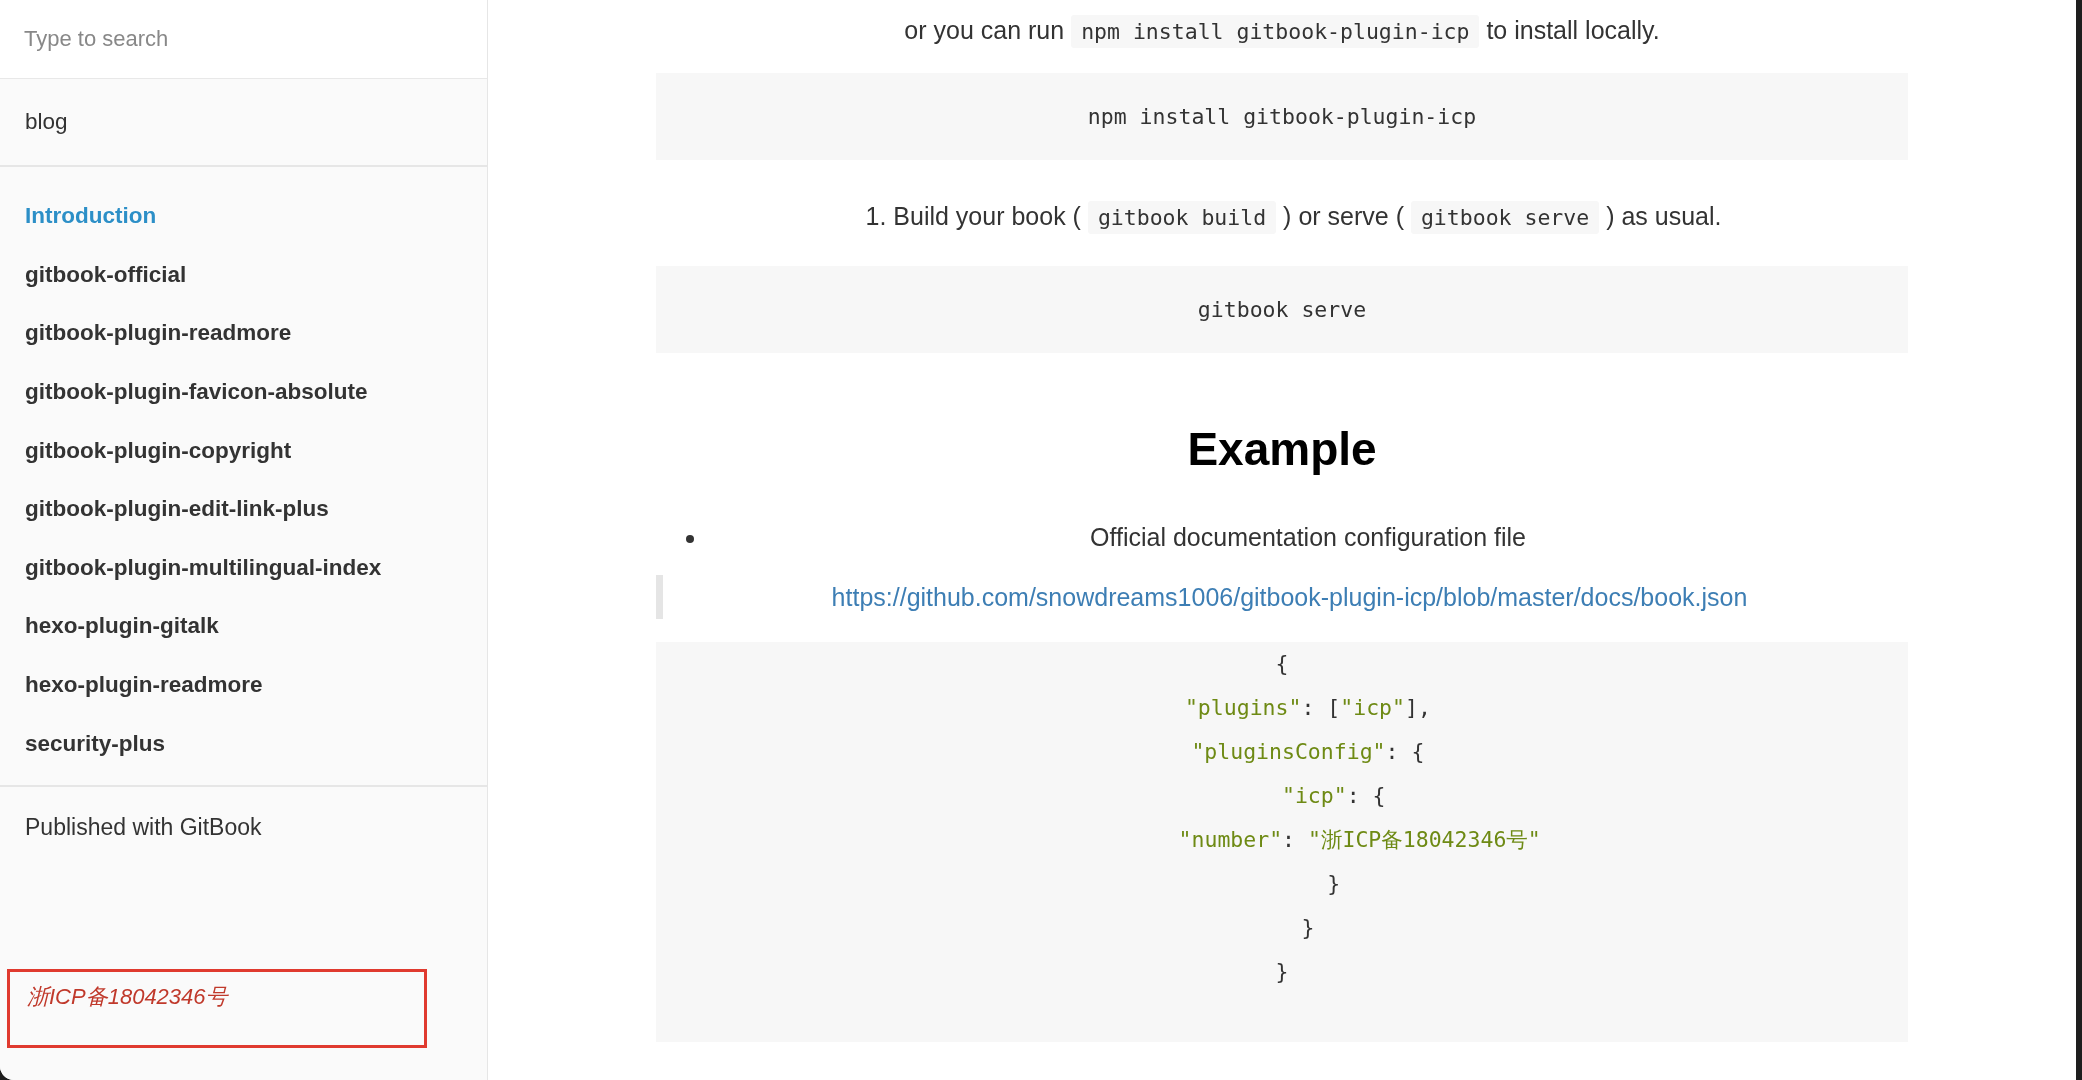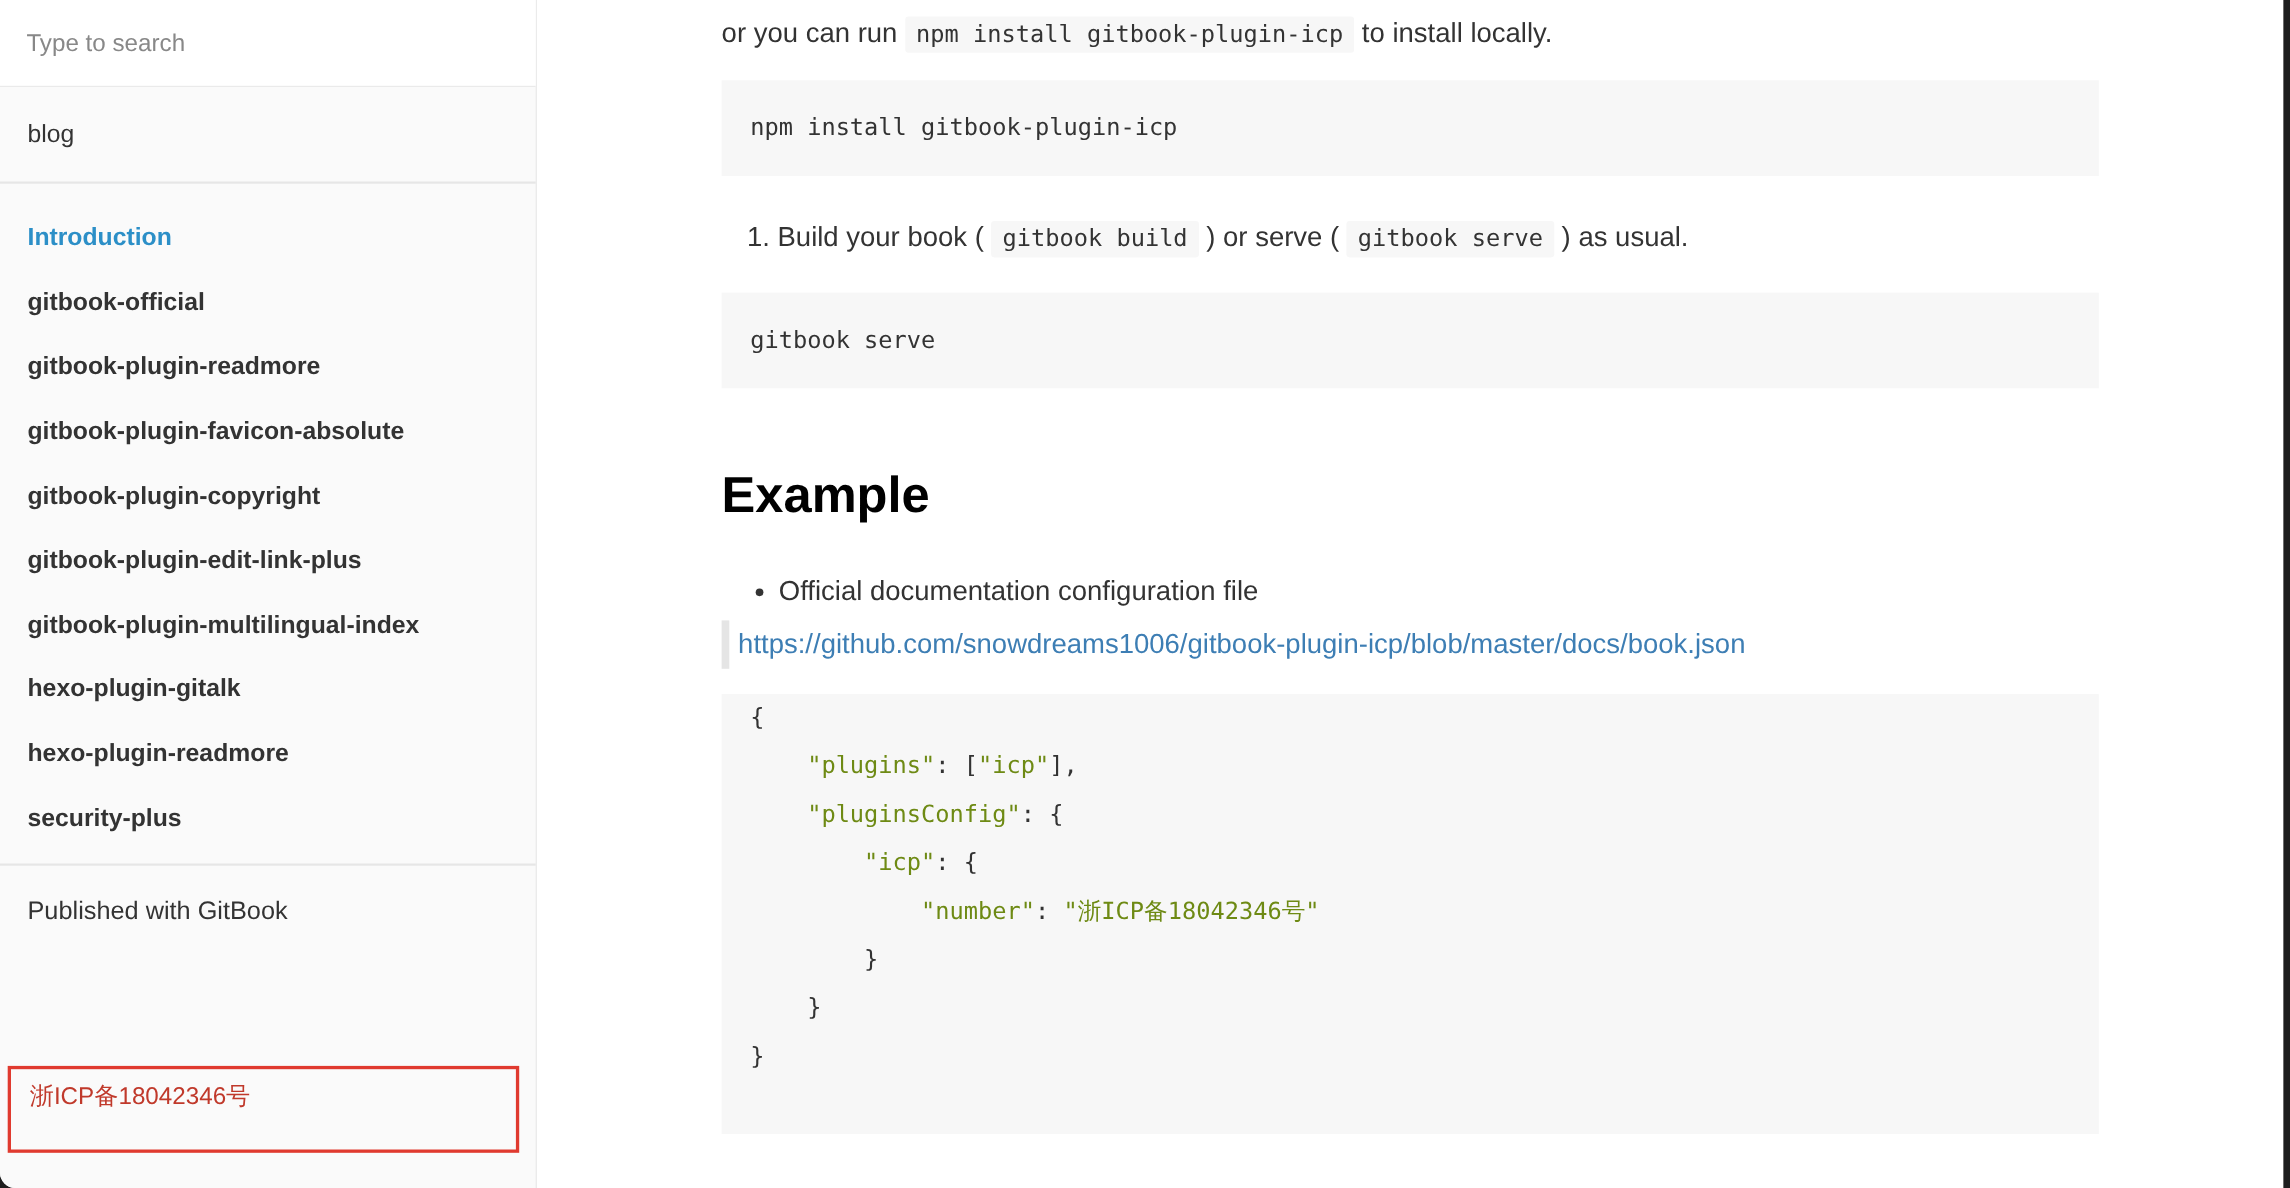--- a/index.html
+++ b/index.html
@@ -10,31 +10,31 @@
   .search { height: 79px; background: #fff; border-bottom: 1px solid #e8e8e8; padding: 3px 24px; display: flex; align-items: center; }
   .search input { border: none; outline: none; background: transparent; font-family: "Liberation Sans", sans-serif; font-size: 22px; color: #333; width: 100%; }
   .search input::placeholder { color: #888; }
   .summary { list-style: none; }
   .blog-row { height: 88px; border-bottom: 2px solid #e6e6e6; display: flex; align-items: center; padding-left: 25px; font-size: 22.5px; color: #333; }
   .chapters { padding-top: 20px; }
   .chapter { height: 58.6px; display: flex; align-items: center; padding-left: 25px; font-size: 22.5px; color: #333; cursor: pointer; font-weight: bold; }
   .chapter.active { color: #2c8fc7; }
   .divider { height: 2px; background: #e6e6e6; margin-top: 12px; }
   .published { height: 75px; display: flex; align-items: center; padding-left: 25px; font-size: 23px; color: #333; padding-top: 6px; }
-  .icp-box { position: absolute; left: 7px; top: 969px; width: 465px; height: 79px; border: 3px solid #e03a2f; padding: 10px 0 0 17px; font-size: 22px; color: #c0392b; }
-  .content { position: absolute; left: 656px; top: 0; width: 1252px; }
+  .icp-box { position: absolute; left: 7px; top: 969px; width: 420px; height: 79px; border: 3px solid #e03a2f; padding: 10px 0 0 17px; font-size: 22px; color: #c0392b; font-style: italic; }
+  .content { position: absolute; left: 656px; top: 0; width: 1252px; text-align: center; }
   p.lead { font-size: 25px; line-height: 36px; margin-top: 12px; color: #333; }
   code.inline { font-family: "DejaVu Sans Mono", monospace; font-size: 21.5px; background: #f7f7f7; padding: 4px 10px; border-radius: 3px; color: #333; }
   pre.block { background: #f7f7f7; font-family: "DejaVu Sans Mono", monospace; font-size: 21.5px; color: #333; padding: 0 26px; }
   .pre1 { margin-top: 23px; height: 87px; line-height: 87px; }
   ol.steps { margin-top: 30px; font-size: 25px; line-height: 52px; color: #333; list-style: none; padding-left: 23px; }
   .pre2 { margin-top: 22px; height: 87px; line-height: 87px; }
   h2.example { font-size: 46px; font-weight: bold; color: #000000; margin-top: 68px; line-height: 56px; }
   ul.bullets { margin-top: 42px; font-size: 25px; color: #333; padding-left: 52px; line-height: 36px; }
-  blockquote.link { margin-top: 9px; border-left: 7px solid #e5e5e5; padding-left: 8px; height: 44px; line-height: 44px; font-size: 25px; }
+  blockquote.link { margin-top: 20px; border-left: 7px solid #e5e5e5; padding-left: 8px; height: 44px; line-height: 44px; font-size: 25px; }
   blockquote.link a { color: #3d7eb4; text-decoration: none; }
   .pre3 { margin-top: 23px; height: 400px; padding: 22px 26px; line-height: 44px; }
   .str { color: #6e8a14; }
   .bar { position: absolute; right: 0; top: 0; width: 6px; height: 1080px; background: #1e1e1e; }
 </style>
 </head>
 <body>
 
 <div class="window">
   <aside class="sidebar">

